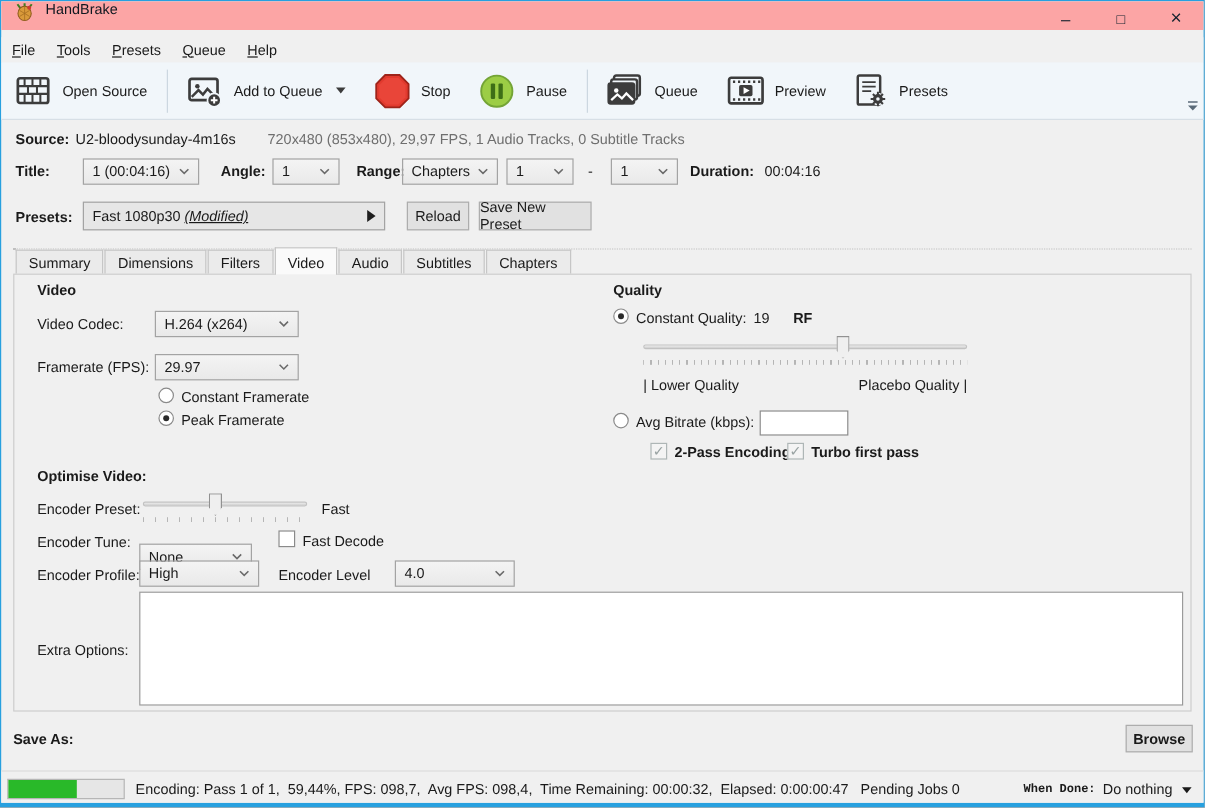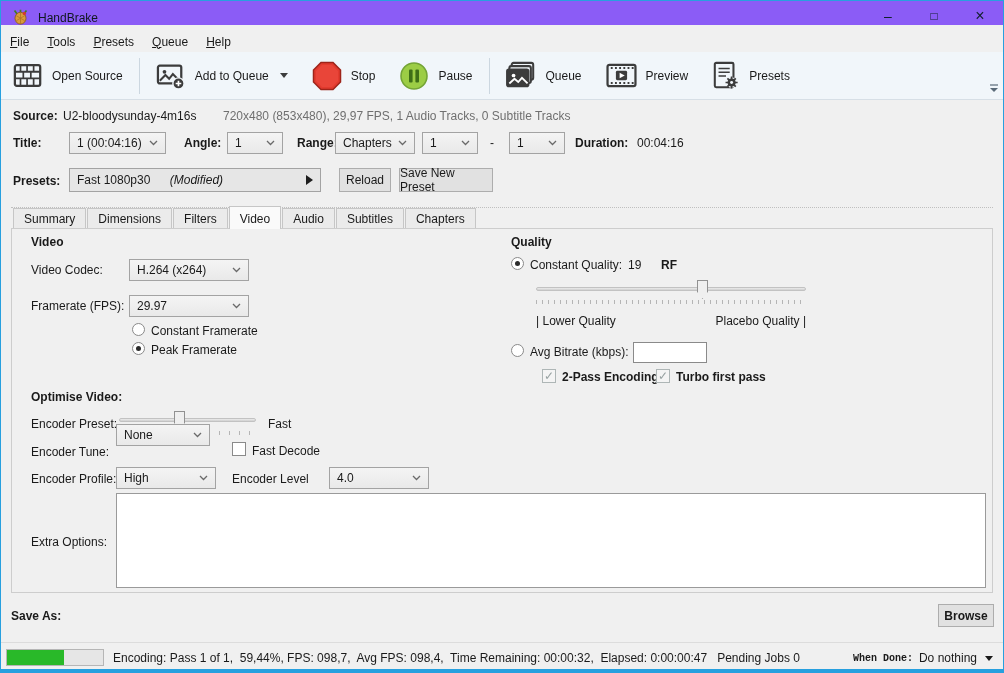--- a/index.html
+++ b/index.html
@@ -3,21 +3,21 @@
 <meta charset="utf-8">
 <style>
   * { margin:0; padding:0; box-sizing:border-box; }
   body { background:#555; font-family:"Liberation Sans", sans-serif; }
   .window {
     position:relative; width:1004px; height:673px; overflow:hidden;
     border:1px solid #27a0df; border-bottom:4px solid #27a0df;
     background:#f0f0f0; color:#1a1a1a; font-size:12px;
   }
   
-  .titlebar { position:absolute; left:0; top:0; right:0; height:24px; background:#8b5cf6; display:flex; align-items:flex-end; }
+  .titlebar { position:absolute; left:0; top:0; right:0; height:24px; background:#fca5a5; display:flex; align-items:flex-start; }
   .titlebar .appicon { margin-left:11px; width:17px; height:17px; }
   .titlebar .title { margin-left:9px; font-size:12px; color:#101820; }
   .wincontrols { position:absolute; right:0; top:0; height:30px; display:flex; }
   .wc { width:46px; height:30px; display:flex; align-items:center; justify-content:center; color:#10202c; cursor:default; }
   .wc.min { font-size:14px; }
   .wc.max { font-size:12px; }
   .wc.close { font-size:16px; }
   
   .menubar { position:absolute; left:0; top:30px; right:0; height:21px; background:#f0f0f0; display:flex; align-items:center; }
   .menuitem { padding:2px 9px; font-size:12px; }
@@ -212,21 +212,21 @@
         <path d="M1 1 L4.5 4.5 L8 1" stroke="#6a6a6a" stroke-width="1.3" fill="none"></path>
       </svg>
   </div>
   <span class="lbl b" style="left:574px; top:135px;">Duration:</span>
   <span class="lbl" style="left:636px; top:135px;">00:04:16</span>
 
   <span class="lbl b" style="left:12px; top:173px;">Presets:</span>
   <div class="combo" style="left:68px; top:167px; width:252px; height:24px; background:#e6e6e6;">
     <span class="cval">
       <span>Fast 1080p30</span>
-      <i style="margin-left:16px;">(Modified)</i>
+      <i style="margin-left:0;text-decoration:underline;">(Modified)</i>
     </span>
     <span class="tri-right"></span>
   </div>
   <div class="btn" style="left:338px; top:167px; width:52px; height:24px;">Reload</div>
   <div class="btn" style="left:398px; top:167px; width:94px; height:24px;">Save New Preset</div>
 
   <div class="tabstrip-line"></div>
   <div class="tabs">
     <div class="tab">Summary</div>
     <div class="tab">Dimensions</div>
@@ -284,21 +284,21 @@
 
   <span class="lbl b" style="left:30px; top:389px;">Optimise Video:</span>
   <span class="lbl" style="left:30px; top:416px;">Encoder Preset:</span>
   <div class="track" style="left:118px; top:417px; width:137px;">
     <span class="thumb" style="left:54px;"></span>
   </div>
   <div class="ticks" style="left:118px; top:430px; width:137px; background-image:repeating-linear-gradient(to right,#b5b5b5 0 1px,transparent 1px 10px);"></div>
   <span class="lbl" style="left:267px; top:416px;">Fast</span>
 
   <span class="lbl" style="left:30px; top:444px;">Encoder Tune:</span>
-  <div class="combo" style="left:115px; top:423px; width:94px;">
+  <div class="combo" style="left:115px; top:452px; width:94px;">
     <span class="cval">None</span>
     <svg class="chev" viewBox="0 0 9 6">
         <path d="M1 1 L4.5 4.5 L8 1" stroke="#6a6a6a" stroke-width="1.3" fill="none"></path>
       </svg>
   </div>
   <span class="checkbox" style="left:231px; top:441px;"></span>
   <span class="lbl" style="left:251px; top:443px;">Fast Decode</span>
 
   <span class="lbl" style="left:30px; top:471px;">Encoder Profile:</span>
   <div class="combo" style="left:115px; top:466px; width:100px;gap:40px;">

